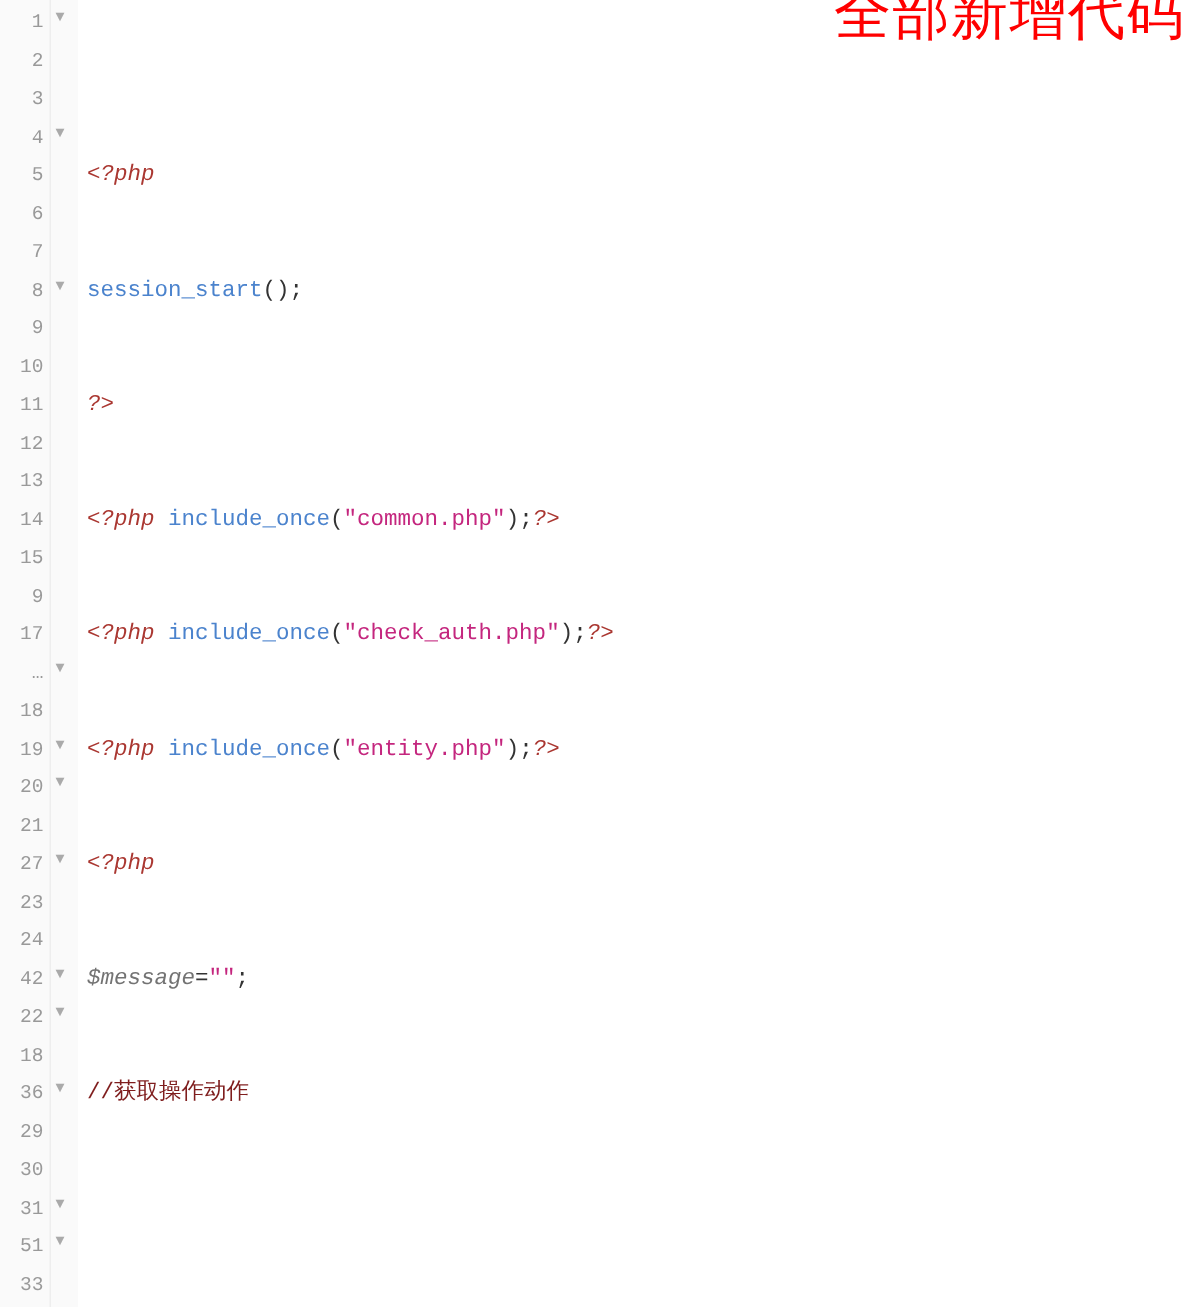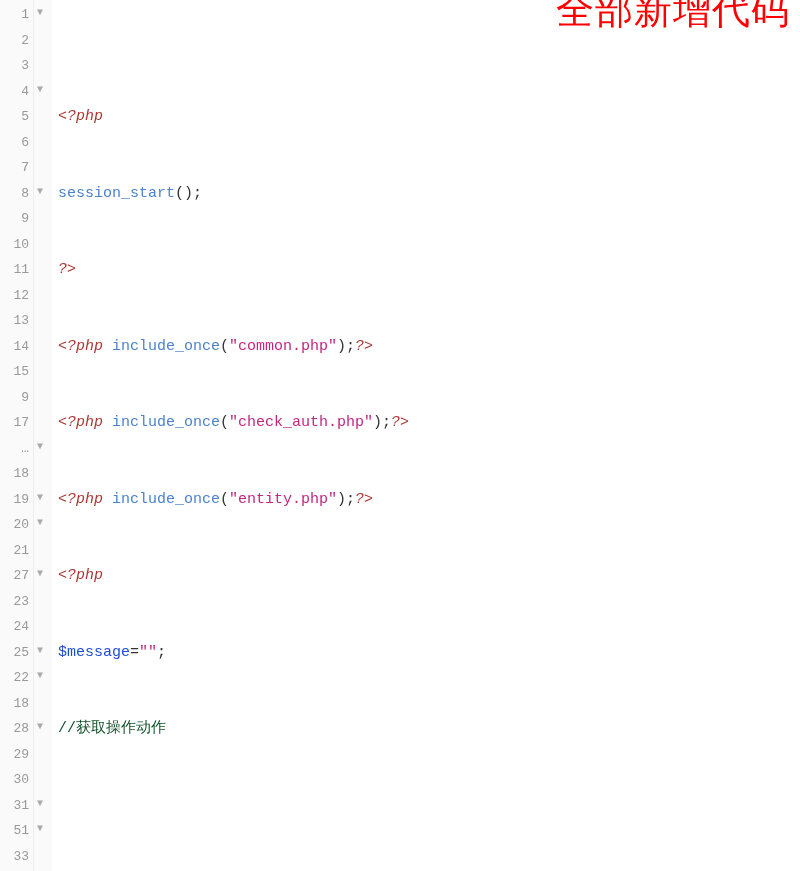--- a/index.html
+++ b/index.html
@@ -35,23 +35,23 @@
   }
   .fold div { height: 25.5px; padding-left: 3px; }
   .code {
     padding: 2px 4px 2px 6px;
     white-space: pre;
     position: relative;
     flex: 1;
   }
   .line { height: 25.5px; }       
   .t-fn   { color: #4b83cd; }          
-  .t-vname{ color: #1d4ed8; }
+  .t-vname{ color: #737373; font-style: italic; }
   .t-str  { color: #c4267e; }
-  .t-cmt  { color: #14532d; }          
+  .t-cmt  { color: #7f1d1d; }          
   .t-const{ color: #4b83cd; }
   .t-punc { color: #333; }
   .t-op   { color: #333; }
   .t-php  { color: #aa3731; font-weight: 500; font-style: italic; }
   .watermark {
     position: absolute;
     top: -2px;
     right: 10px;
     font-size: 38px;
     color: #ff0000;
@@ -83,24 +83,24 @@
       <div>9</div>
       <div>17</div>
       <div>…</div>
       <div>18</div>
       <div>19</div>
       <div>20</div>
       <div>21</div>
       <div>27</div>
       <div>23</div>
       <div>24</div>
-      <div>25</div>
+      <div>42</div>
       <div>22</div>
       <div>18</div>
-      <div>28</div>
+      <div>36</div>
       <div>29</div>
       <div>30</div>
       <div>31</div>
       <div>51</div>
       <div>33</div>
       <div>34</div>
     </div>
   <div class="fold" id="fold">
       <div>▼</div>
       <div></div>

